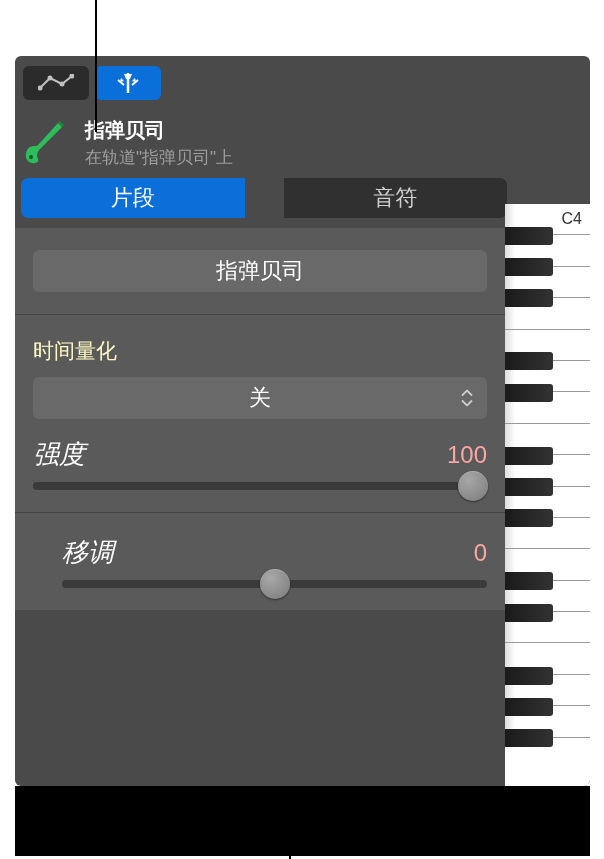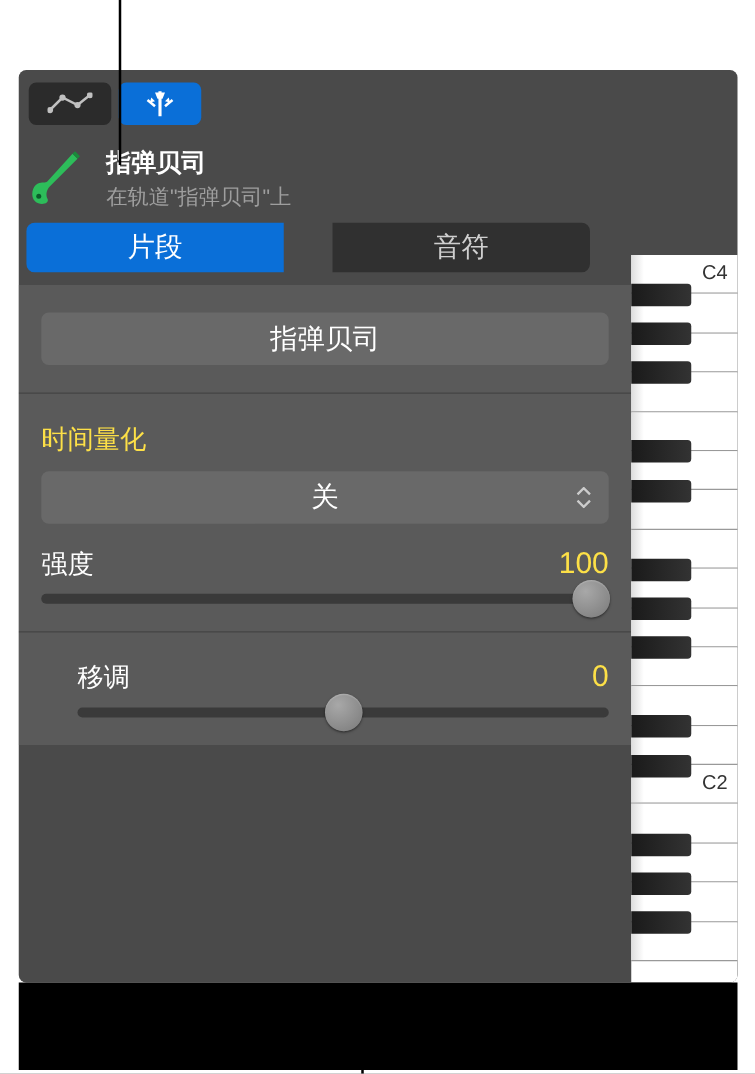--- a/index.html
+++ b/index.html
@@ -79,21 +79,21 @@
     .track-subtitle {
       color: #9e9e9e;
       font-size: 17px;
       margin-top: 2px;
     }
     .tabs {
       display: flex;
       margin: 0 6px 0 6px;
       border-radius: 7px;
       overflow: hidden;
-      width: 451px;
+      width: 486px;
       gap: 39px;
     }
     .tab {
       flex: 1;
       height: 40px;
       display: flex;
       align-items: center;
       justify-content: center;
       font-size: 22px;
       font-weight: 500;
@@ -126,21 +126,21 @@
       height: 42px;
       border-radius: 6px;
       display: flex;
       align-items: center;
       justify-content: center;
       color: #fff;
       font-size: 22px;
       margin: 0 0 0 0;
     }
     .field-label {
-      color: #fde047;
+      color: #fef9c3;
       font-size: 21px;
       margin-bottom: 12px;
       font-family: Liberation Mono, monospace;
     }
     .select {
       background: #696969;
       height: 42px;
       border-radius: 6px;
       display: flex;
       align-items: center;
@@ -159,24 +159,25 @@
       gap: 3px;
     }
     .row-label-value {
       display: flex;
       justify-content: space-between;
       align-items: center;
       margin-bottom: 10px;
     }
     .row-label {
       color: #fff;
-      font-size: 21px;
+      font-size: 26px;
+      font-style: italic;
     }
     .row-value {
-      color: #fde047;
+      color: #fca5a5;
       font-size: 24px;
       text-align: center;
     }
     .slider-track {
       background: #3a3a3a;
       height: 8px;
       border-radius: 4px;
       position: relative;
       margin-top: 8px;
     }
@@ -329,23 +330,20 @@
     <div class="white-key"></div>
     <div class="white-key"></div>
     <div class="white-key"></div>
     <div class="white-key"></div>
     <div class="white-key"></div>
     <div class="white-key"></div>
     <div class="white-key"></div>
     <div class="white-key"></div>
     <div class="white-key"></div>
     <div class="white-key"></div>
-    <div class="white-key">
-        <span class="note-label">C2</span>
-      </div>
     <div class="white-key"></div>
     <div class="white-key"></div>
     <div class="white-key"></div>
     <div class="white-key"></div>
 
     <div class="black-key" style="top:23px"></div>
     <div class="black-key" style="top:54px"></div>
     <div class="black-key" style="top:85px"></div>
     <div class="black-key" style="top:148px"></div>
     <div class="black-key" style="top:180px"></div>

